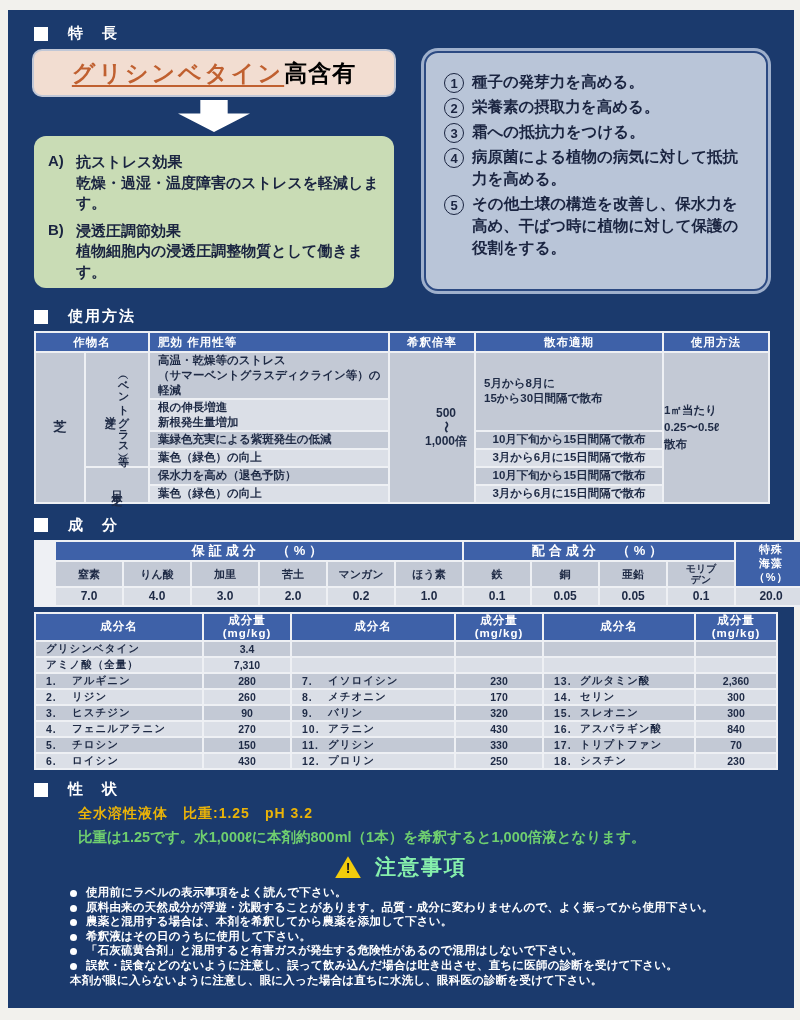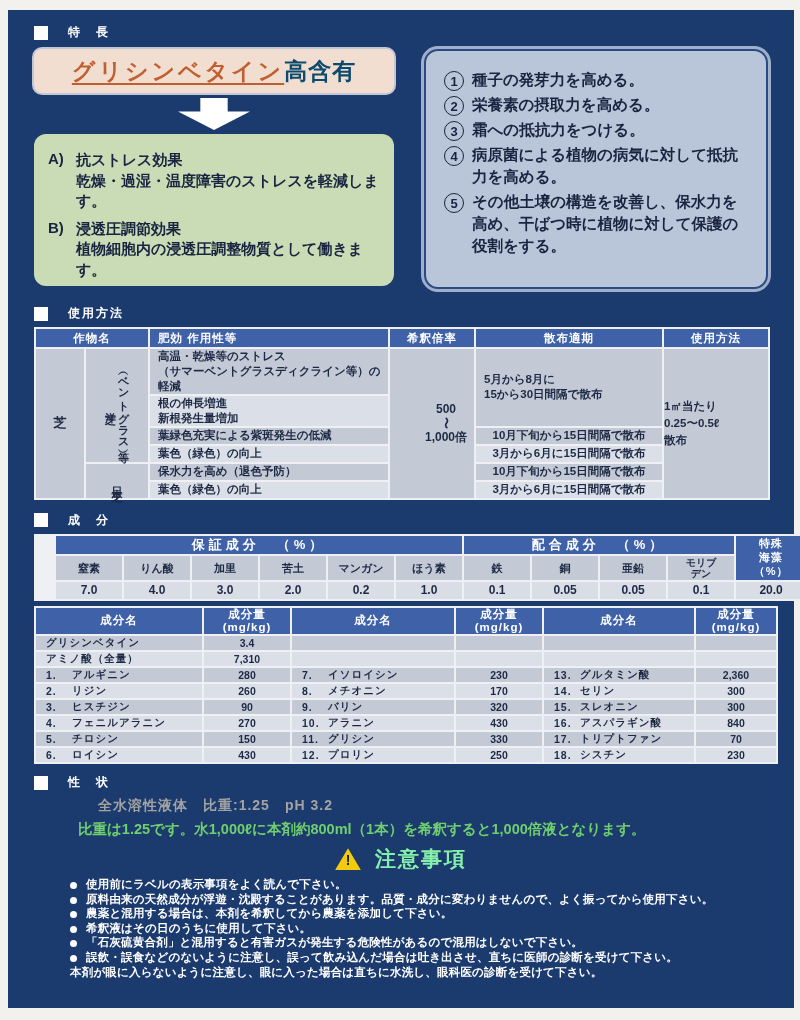--- a/index.html
+++ b/index.html
@@ -3,31 +3,31 @@
 <meta charset="utf-8">
 <style>
   * { margin:0; padding:0; box-sizing:border-box; }
   html,body { width:800px; height:1020px; background:#f2f1ed; overflow:hidden;
     font-family:"Liberation Sans","DejaVu Sans",sans-serif; }
   .page { position:absolute; left:8px; top:10px; width:786px; height:998px;
     background:#1b3a6d; padding:14px 26px 0 26px; color:#fff; }
 
   
   .sec-head { display:flex; align-items:center; gap:20px; color:#fff;
-    font-size:12px; font-weight:bold; letter-spacing:2px; }
+    font-size:15px; font-weight:bold; letter-spacing:2px; }
   .sq { width:14px; height:14px; background:#ffffff; flex:0 0 auto; }
 
   
   .feat-row { display:flex; gap:30px; margin-top:8px; }
   .feat-left { width:360px; }
   .badge { background:#f2ddd1; border-radius:8px; height:44px; display:flex;
     align-items:center; justify-content:center; box-shadow:0 0 0 2px rgba(235,235,240,.8); }
   .badge-main { color:#c06030; font-size:23px; font-weight:bold; letter-spacing:3px;
     text-decoration:underline; text-underline-offset:4px; }
-  .badge-suffix { color:#0c4a6e; font-size:23px; font-weight:bold; letter-spacing:1px; }
+  .badge-suffix { color:#000000; font-size:23px; font-weight:bold; letter-spacing:1px; }
   .arrow-wrap { display:flex; justify-content:center; margin:5px 0 4px 0; }
   .down-arrow { width:72px; height:32px; background:#ffffff;
     clip-path:polygon(31% 0,69% 0,69% 42%,100% 42%,50% 100%,0 42%,31% 42%); }
   .green-box { background:#c9dcb5; border-radius:12px; height:152px; padding:20px 14px 10px 14px;
     color:#1a2440; display:flex; flex-direction:column; justify-content:center; gap:8px; }
   .effect { display:flex; }
   .effect-label { width:28px; font-size:15px; font-weight:bold; flex:0 0 auto; }
   .effect-body { font-size:15px; font-weight:bold; line-height:1.35; }
   .blue-box { flex:1; background:#b9c5d8; border:2px solid #2c4a82; border-radius:14px;
     box-shadow:0 0 0 3px #9fb0cc; padding:18px 16px 10px 18px; color:#1a2440; height:240px; }
@@ -66,21 +66,21 @@
   .comp-table .seaweed { font-size:11px; line-height:1.25; letter-spacing:1px; }
 
   
   .amino-table th { font-size:11.5px; height:24px; line-height:1.15; letter-spacing:1px; }
   .amino-table td { font-size:10.5px; font-weight:bold; height:13px; text-align:center; }
   .amino-name { text-align:left; padding-left:10px; letter-spacing:1px;
     display:flex; align-items:center; height:100%; }
   .amino-name .no { width:26px; flex:0 0 auto; text-align:left; }
 
   
-  .prop-line { color:#a3a3a3; font-size:14px; font-weight:bold; margin:6px 0 0 64px; letter-spacing:1px; }
+  .prop-line { color:#eab308; font-size:14px; font-weight:bold; margin:6px 0 0 44px; letter-spacing:1px; }
   .prop-note { color:#6fcf6f; font-size:14.5px; font-weight:bold; margin:5px 0 0 44px; }
 
   
   .caution-head { display:flex; align-items:center; justify-content:center; gap:14px; margin-top:6px; }
   .warn-tri { width:26px; height:22px; background:#f2cc0c;
     clip-path:polygon(50% 0,100% 100%,0 100%); position:relative; }
   .warn-tri span { position:absolute; left:0; right:0; bottom:0; text-align:center;
     color:#1a1a1a; font-size:14px; font-weight:bold; line-height:20px; }
   .caution-title { color:#86efac; font-size:21px; font-weight:bold; letter-spacing:2px; }
   .caution-list { list-style:none; margin:5px 0 0 36px; width:700px; }

